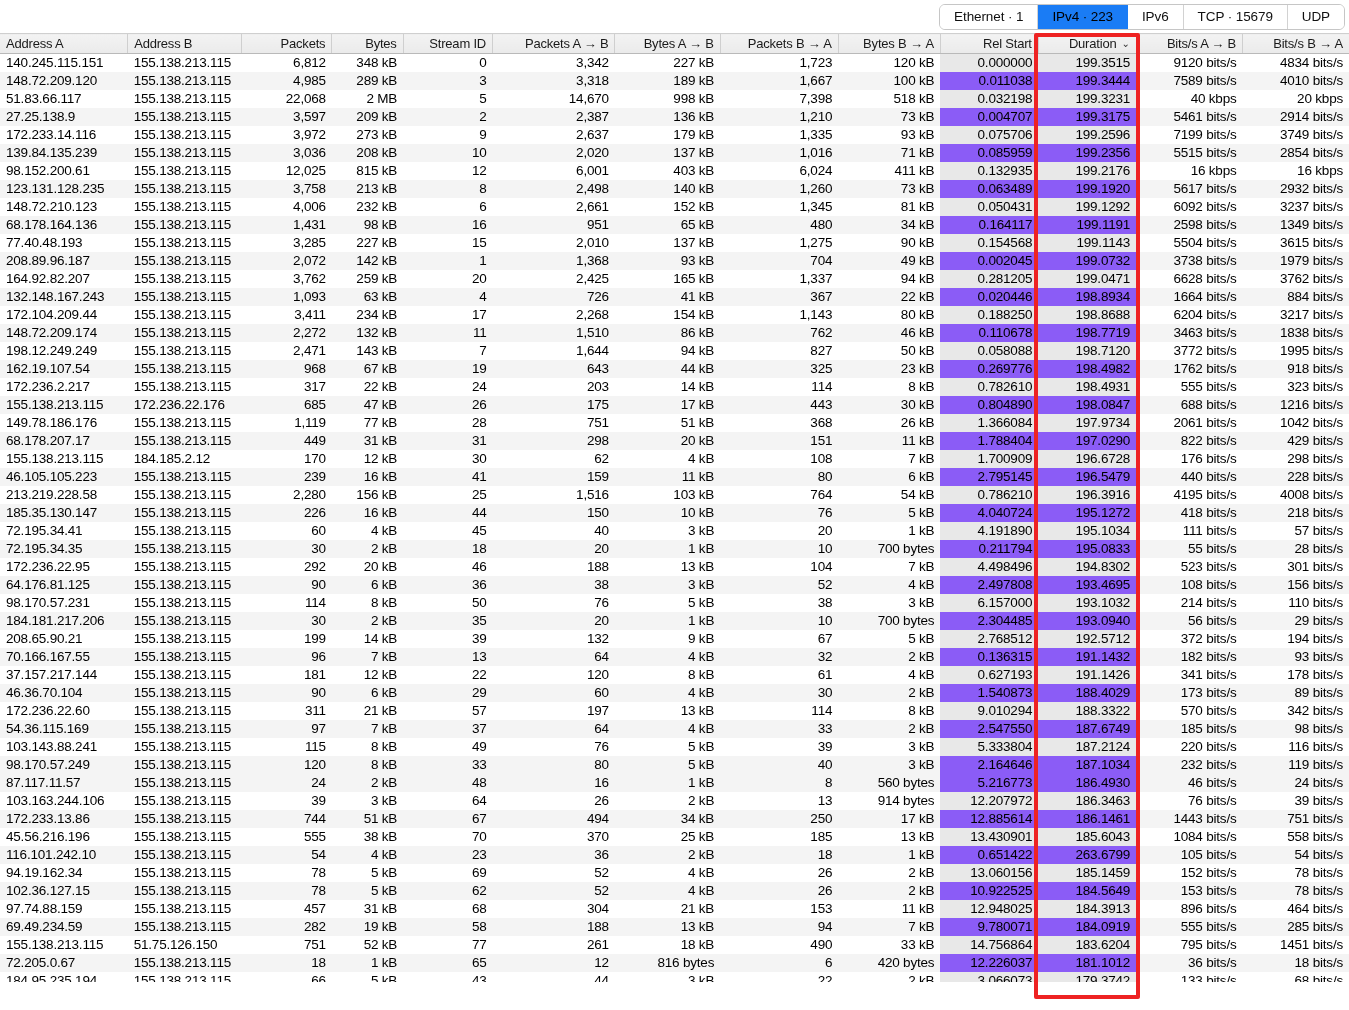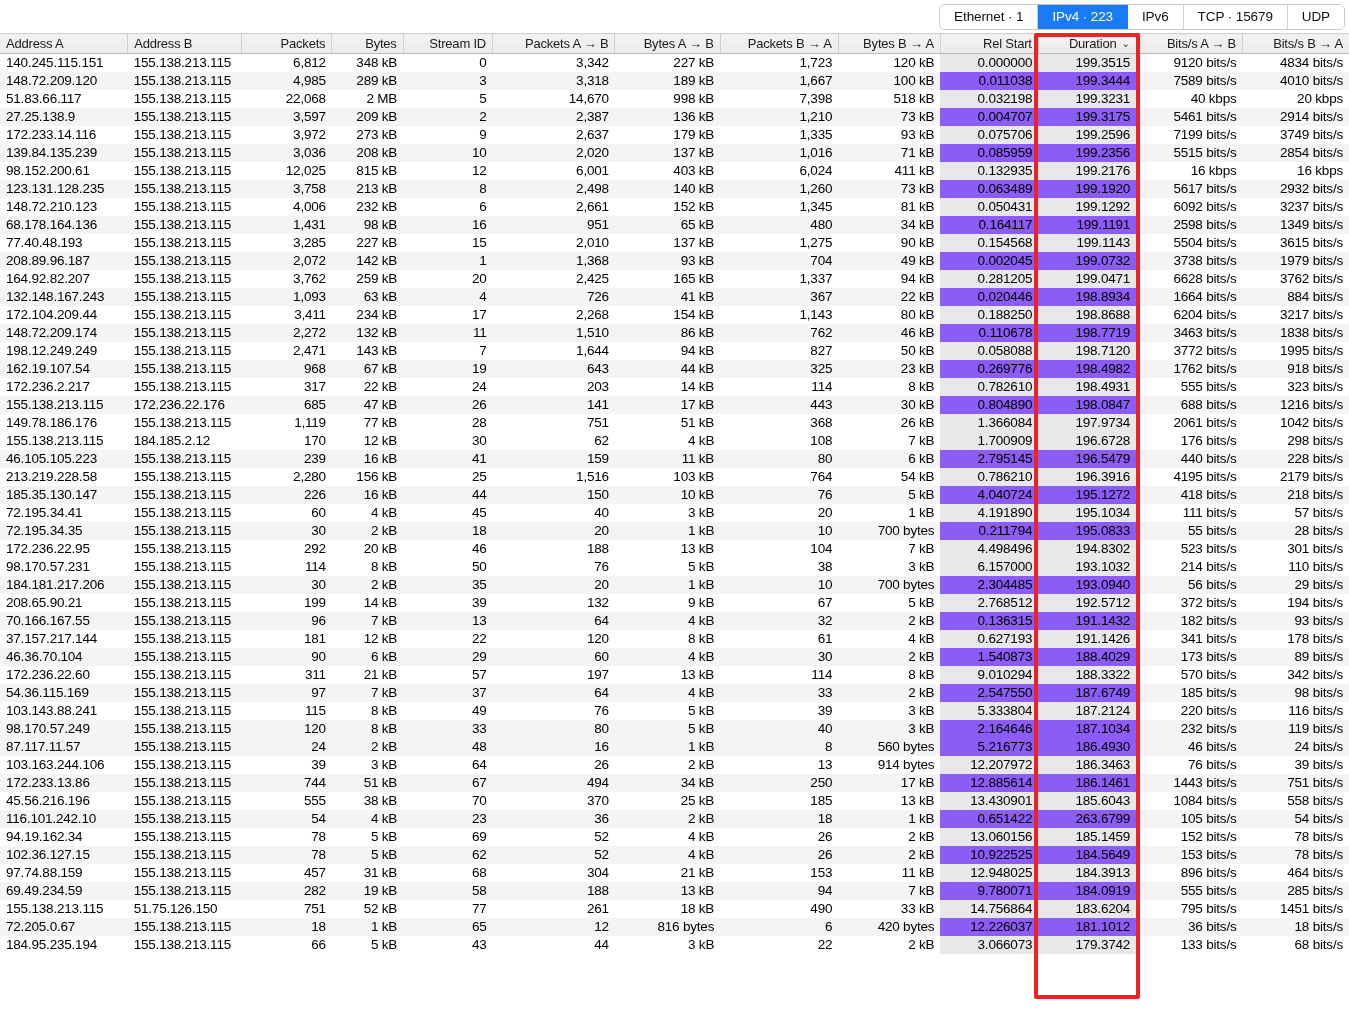--- a/index.html
+++ b/index.html
@@ -43,21 +43,21 @@
     font-size: 13.5px;
     color: #101010;
     background: #ffffff;
     border-right: 1px solid #d2d2d2;
     white-space: nowrap;
     letter-spacing: -0.1px;
   }
   .tab:last-child { border-right: none; }
   .tab.active {
     background: #1a7cf5;
-    color: #ffffff;
+    color: #000000;
     border-right-color: #1a7cf5;
   }
 
   
   .table-wrap {
     position: relative;
     width: 1349px;
     height: 949px;
     overflow: hidden;
     background: #fff;
@@ -465,21 +465,21 @@
             <td class="r sortcol">198.4931</td>
             <td class="r">555 bits/s</td>
             <td class="r">323 bits/s</td>
           </tr>
           <tr class="even">
             <td class="l">155.138.213.115</td>
             <td class="l">172.236.22.176</td>
             <td class="r">685</td>
             <td class="r">47 kB</td>
             <td class="r">26</td>
-            <td class="r">141</td>
+            <td class="r">175</td>
             <td class="r">17 kB</td>
             <td class="r">443</td>
             <td class="r">30 kB</td>
             <td class="r sortcol">0.804890</td>
             <td class="r sortcol">198.0847</td>
             <td class="r">688 bits/s</td>
             <td class="r">1216 bits/s</td>
           </tr>
           <tr class="odd">
             <td class="l">149.78.186.176</td>
@@ -488,20 +488,35 @@
             <td class="r">77 kB</td>
             <td class="r">28</td>
             <td class="r">751</td>
             <td class="r">51 kB</td>
             <td class="r">368</td>
             <td class="r">26 kB</td>
             <td class="r sortcol">1.366084</td>
             <td class="r sortcol">197.9734</td>
             <td class="r">2061 bits/s</td>
             <td class="r">1042 bits/s</td>
+          </tr>
+          <tr class="even">
+            <td class="l">68.178.207.17</td>
+            <td class="l">155.138.213.115</td>
+            <td class="r">449</td>
+            <td class="r">31 kB</td>
+            <td class="r">31</td>
+            <td class="r">298</td>
+            <td class="r">20 kB</td>
+            <td class="r">151</td>
+            <td class="r">11 kB</td>
+            <td class="r sortcol">1.788404</td>
+            <td class="r sortcol">197.0290</td>
+            <td class="r">822 bits/s</td>
+            <td class="r">429 bits/s</td>
           </tr>
           <tr class="odd">
             <td class="l">155.138.213.115</td>
             <td class="l">184.185.2.12</td>
             <td class="r">170</td>
             <td class="r">12 kB</td>
             <td class="r">30</td>
             <td class="r">62</td>
             <td class="r">4 kB</td>
             <td class="r">108</td>
@@ -532,21 +547,21 @@
             <td class="r">2,280</td>
             <td class="r">156 kB</td>
             <td class="r">25</td>
             <td class="r">1,516</td>
             <td class="r">103 kB</td>
             <td class="r">764</td>
             <td class="r">54 kB</td>
             <td class="r sortcol">0.786210</td>
             <td class="r sortcol">196.3916</td>
             <td class="r">4195 bits/s</td>
-            <td class="r">2179 bits/s</td>
+            <td class="r">4008 bits/s</td>
           </tr>
           <tr class="even">
             <td class="l">185.35.130.147</td>
             <td class="l">155.138.213.115</td>
             <td class="r">226</td>
             <td class="r">16 kB</td>
             <td class="r">44</td>
             <td class="r">150</td>
             <td class="r">10 kB</td>
             <td class="r">76</td>
@@ -593,20 +608,35 @@
             <td class="r">20 kB</td>
             <td class="r">46</td>
             <td class="r">188</td>
             <td class="r">13 kB</td>
             <td class="r">104</td>
             <td class="r">7 kB</td>
             <td class="r sortcol">4.498496</td>
             <td class="r sortcol">194.8302</td>
             <td class="r">523 bits/s</td>
             <td class="r">301 bits/s</td>
+          </tr>
+          <tr class="even">
+            <td class="l">64.176.81.125</td>
+            <td class="l">155.138.213.115</td>
+            <td class="r">90</td>
+            <td class="r">6 kB</td>
+            <td class="r">36</td>
+            <td class="r">38</td>
+            <td class="r">3 kB</td>
+            <td class="r">52</td>
+            <td class="r">4 kB</td>
+            <td class="r sortcol">2.497808</td>
+            <td class="r sortcol">193.4695</td>
+            <td class="r">108 bits/s</td>
+            <td class="r">156 bits/s</td>
           </tr>
           <tr class="odd">
             <td class="l">98.170.57.231</td>
             <td class="l">155.138.213.115</td>
             <td class="r">114</td>
             <td class="r">8 kB</td>
             <td class="r">50</td>
             <td class="r">76</td>
             <td class="r">5 kB</td>
             <td class="r">38</td>

